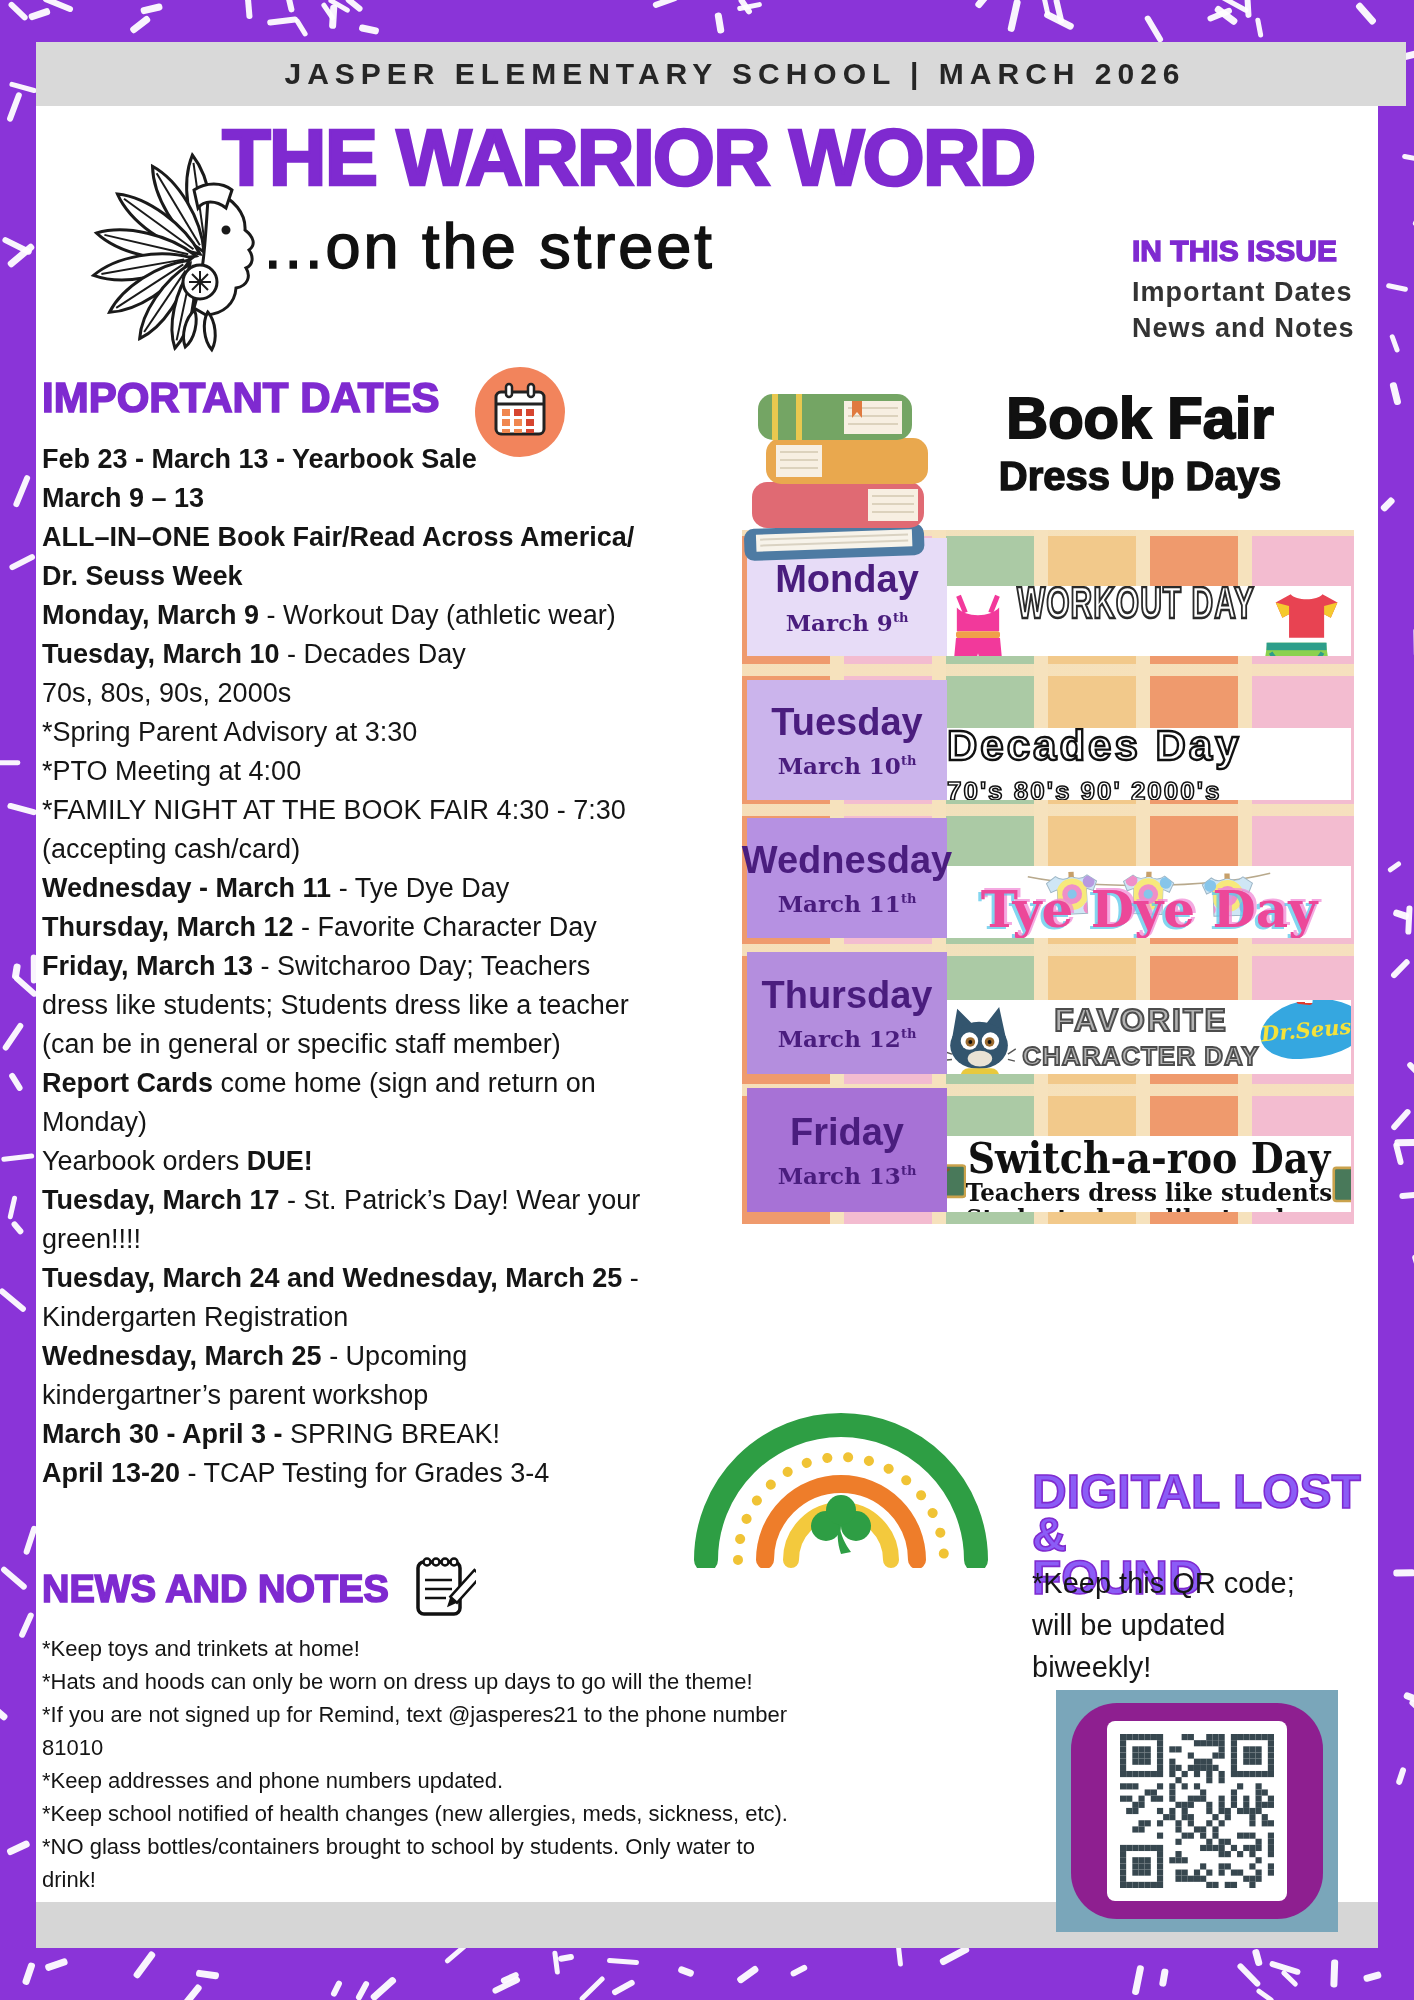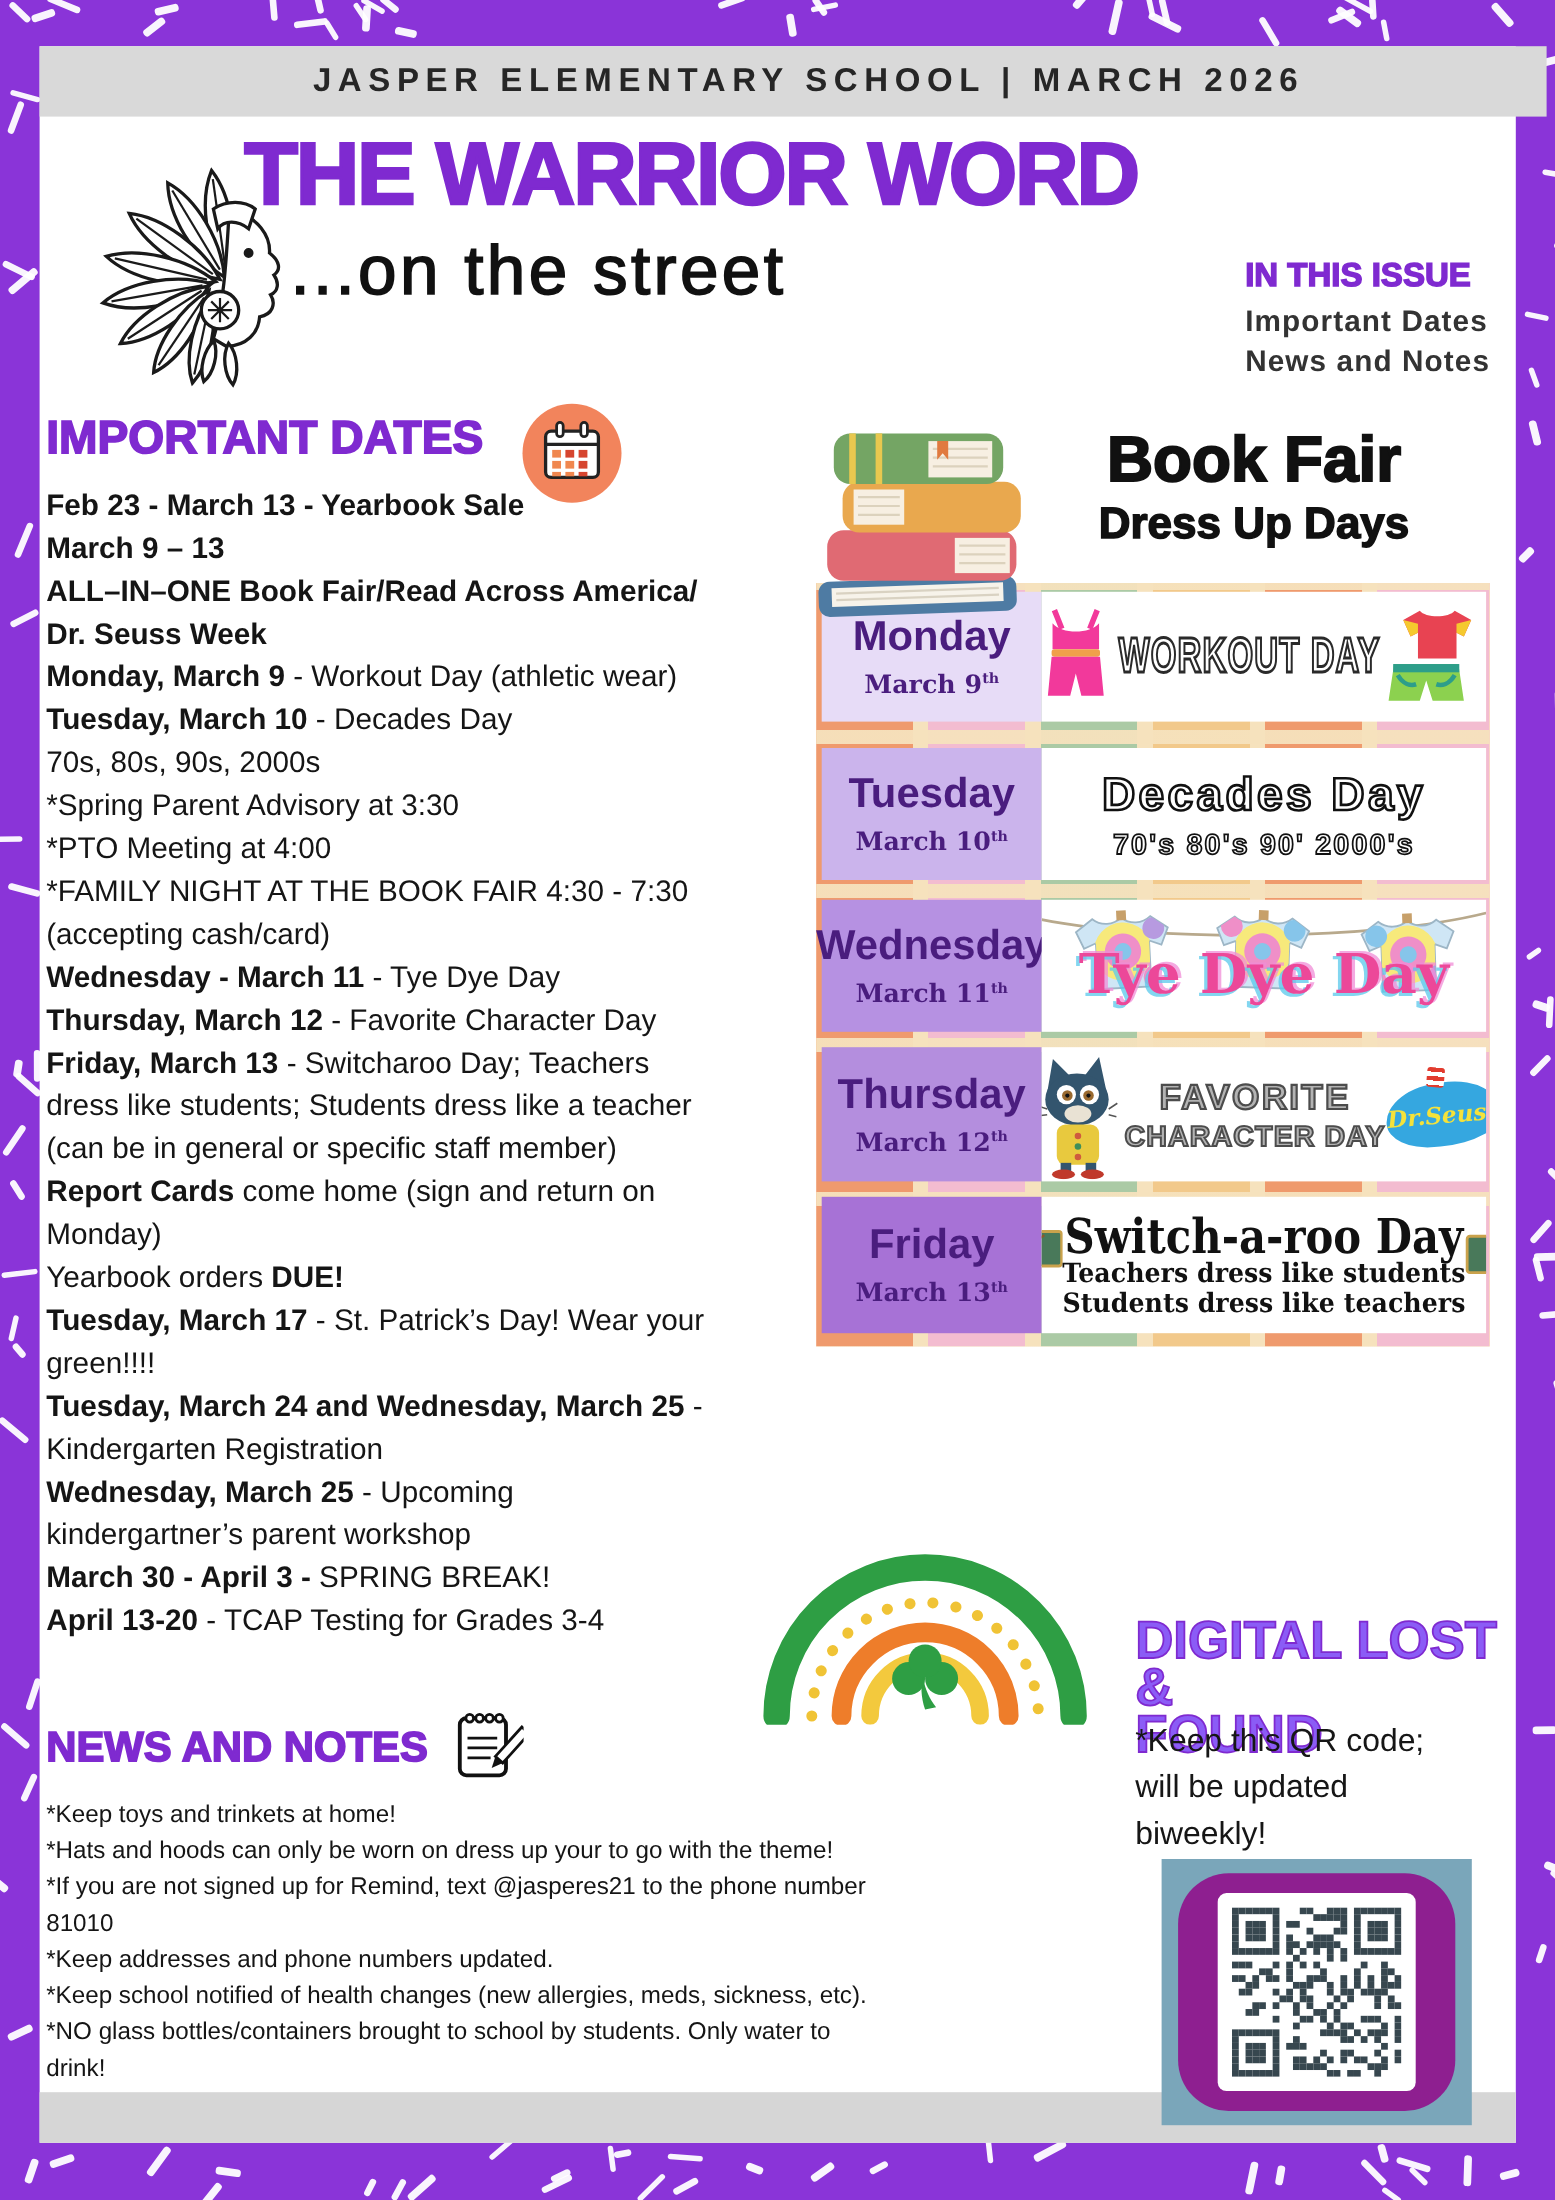--- a/index.html
+++ b/index.html
@@ -60,21 +60,21 @@
   .row-tue{top:638px;height:120px;}
   .row-wed{top:776px;height:120px;}
   .row-thu{top:910px;height:122px;}
   .row-fri{top:1046px;height:124px;}
   .day-cell{width:200px;flex:none;display:flex;flex-direction:column;align-items:center;justify-content:center;}
   .mon-bg{background:#e7dcf7;} .tue-bg{background:#cbb4ec;} .wed-bg{background:#b691e2;}
   .thu-bg{background:#b48ede;} .fri-bg{background:#a772d6;}
   .day-name{font-family:Liberation Sans, sans-serif;font-weight:700;font-size:38px;color:#4a1d7e;}
   .day-date{font-family:"DejaVu Serif",serif;font-weight:700;font-size:23px;color:#4a1d7e;margin-top:8px;}
   .day-date sup{font-size:13px;}
-  .row-content{flex:1;background:#fff;position:relative;display:flex;align-items:center;justify-content:center;overflow:hidden;}
+  .row-content{flex:1;background:#fff;position:relative;display:flex;align-items:flex-start;justify-content:center;overflow:hidden;margin-top:48px;}
 
   .workout-text{font-size:30px;font-weight:700;letter-spacing:1px;color:#fff;
     -webkit-text-stroke:1.8px #2a2a2a;transform:scaleY(1.5);white-space:nowrap;}
   .decades{font-size:42px;font-weight:700;letter-spacing:3px;color:#fff;-webkit-text-stroke:2.4px #111;white-space:nowrap;}
   .decades-sub{font-size:26px;font-weight:700;letter-spacing:2px;color:#fff;-webkit-text-stroke:1.6px #111;
     margin-top:6px;white-space:nowrap;}
   .tyedye-shirts{position:absolute;left:0;top:0;width:100%;height:100%;}
   .tyedye-text{position:relative;font-family:"DejaVu Serif",serif;font-weight:700;font-size:50px;color:#ec4899;
     text-shadow:-3px 2px 0 rgba(90,200,235,.75), 3px -2px 0 rgba(240,140,215,.75);white-space:nowrap;margin-top:14px;}
   .fav-col{display:flex;flex-direction:column;align-items:center;line-height:1.25;}
@@ -557,21 +557,21 @@
       <line x1="13" y1="28" x2="40" y2="28" stroke="#111" stroke-width="2.5"></line>
       <line x1="13" y1="37" x2="40" y2="37" stroke="#111" stroke-width="2.5"></line>
       <line x1="13" y1="46" x2="34" y2="46" stroke="#111" stroke-width="2.5"></line>
       <g transform="rotate(42 48 40)">
         <rect x="44" y="14" width="9" height="36" fill="#fff" stroke="#111" stroke-width="2.5"></rect>
         <path d="M44,50 L48.5,60 L53,50 Z" fill="#111"></path>
       </g>
     </svg>
     <div class="news-list">
         <div class="n-line"><span>*Keep toys and trinkets at home!</span></div>
-        <div class="n-line"><span>*Hats and hoods can only be worn on dress up your to go with the theme!</span></div>
+        <div class="n-line"><span>*Hats and hoods can only be worn on dress up days to go will the theme!</span></div>
         <div class="n-line"><span>*If you are not signed up for Remind, text @jasperes21 to the phone number</span></div>
         <div class="n-line"><span>81010</span></div>
         <div class="n-line"><span>*Keep addresses and phone numbers updated.</span></div>
         <div class="n-line"><span>*Keep school notified of health changes (new allergies, meds, sickness, etc).</span></div>
         <div class="n-line"><span>*NO glass bottles/containers brought to school by students. Only water to</span></div>
         <div class="n-line"><span>drink!</span></div>
       </div>
 
     <div class="lf-h">
       <div>DIGITAL LOST &amp;</div>

